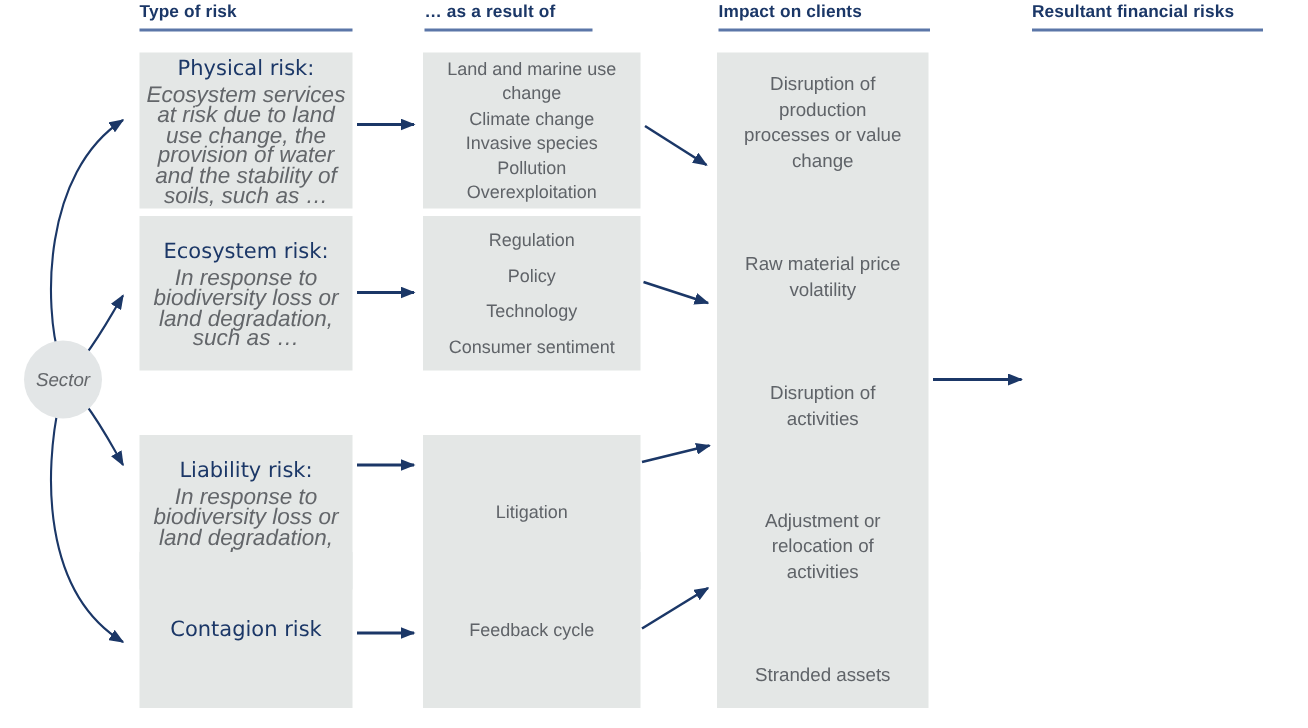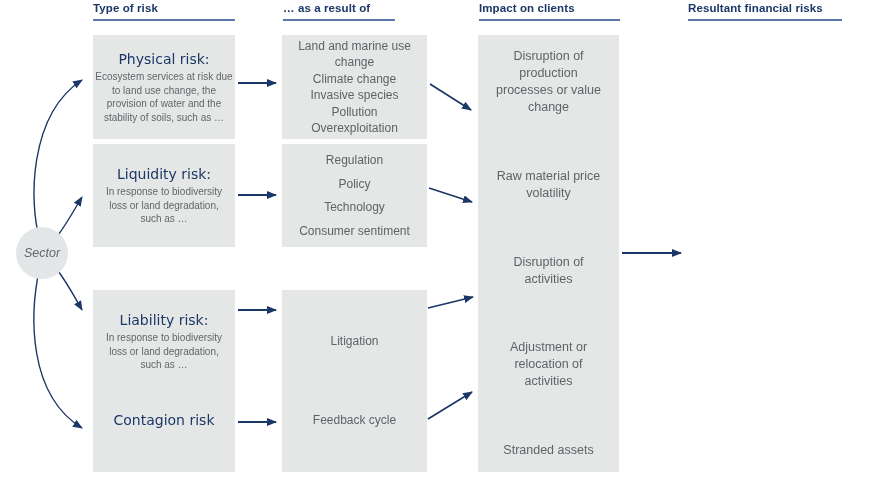--- a/index.html
+++ b/index.html
@@ -21,22 +21,22 @@
   .col2 { left:282px; width:145px; }
   .row1 { top:35px;  height:104px; }
   .row2 { top:144px; height:103px; }
   .row3 { top:258px; height:103px;margin-top:32px; }
   .row4 { top:368px; height:104px; }
   .risk-title {
     font-family:"DejaVu Sans", sans-serif;
     font-size:14px; color:#1b3767; line-height:18px;
   }
   .risk-desc {
-    font-size:10px; line-height:13.5px; color:#63666a;
-    padding:0 2px; margin-top:2px;
+    font-size:15px; line-height:13.5px; color:#63666a;
+    padding:0 2px; margin-top:2px;font-style:italic;
   }
   .causes { color:#5f6368; font-size:12px; line-height:16.5px; padding:0 2px; }
   .causes.spaced { gap:7px; }
   .impact-box {
     left:478px; top:35px; width:141px; height:437px;
     justify-content:space-between; padding:13px 16px;
     color:#5f6368; font-size:12.5px; line-height:17px;
   }
   .financial-box {
     left:688px; top:35px; width:153px; height:437px;
@@ -64,21 +64,21 @@
 
   <div class="sector">
     <span>Sector</span>
   </div>
 
   <div class="box col1 row1">
     <div class="risk-title">Physical risk:</div>
     <div class="risk-desc">Ecosystem services at risk due to land use change, the provision of water and the stability of soils, such as …</div>
   </div>
   <div class="box col1 row2">
-    <div class="risk-title">Liquidity risk:</div>
+    <div class="risk-title">Ecosystem risk:</div>
     <div class="risk-desc" style="max-width:130px;">In response to biodiversity loss or land degradation, such as …</div>
   </div>
   <div class="box col1 row3">
     <div class="risk-title">Liability risk:</div>
     <div class="risk-desc" style="max-width:130px;">In response to biodiversity loss or land degradation, such as …</div>
   </div>
   <div class="box col1 row4">
     <div class="risk-title">Contagion risk</div>
   </div>
 

